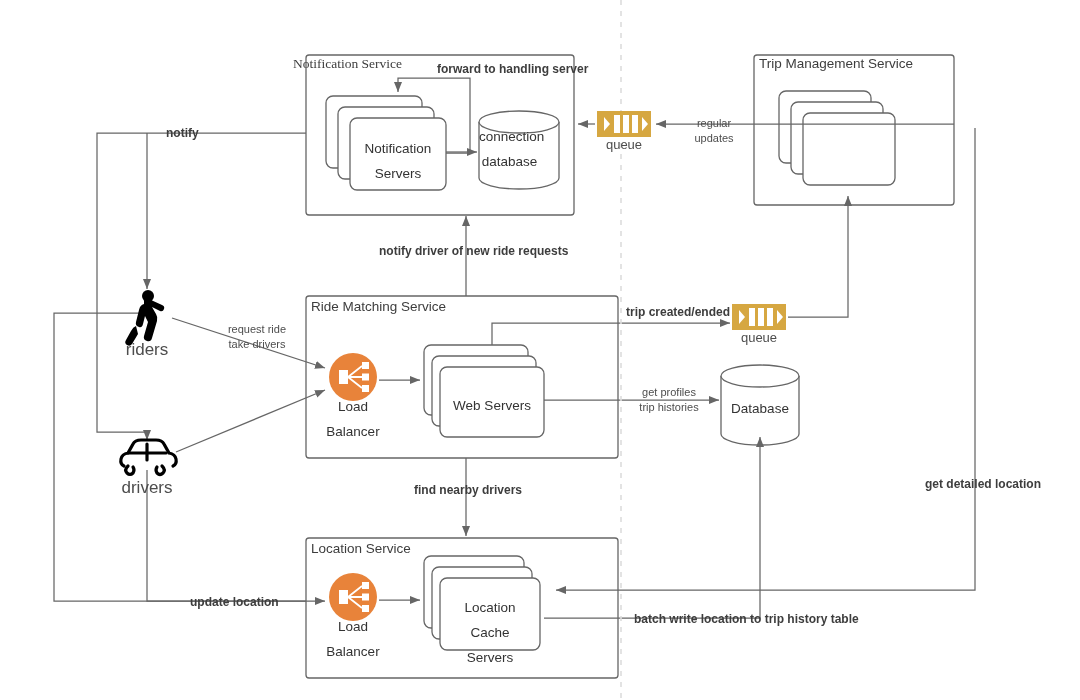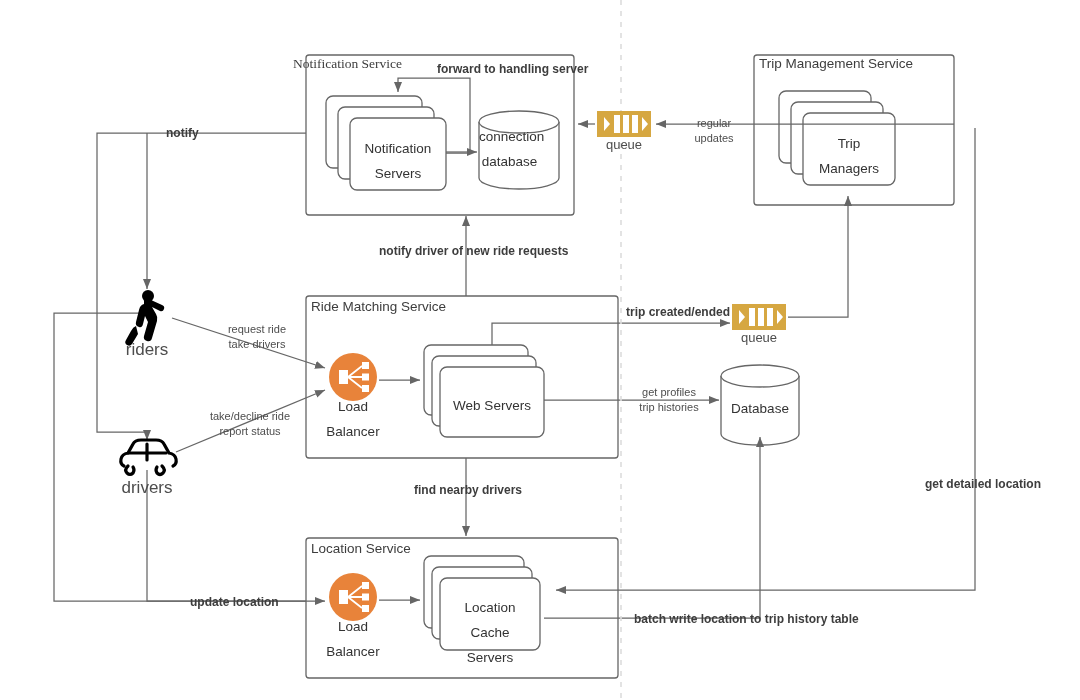--- a/index.html
+++ b/index.html
@@ -164,22 +164,20 @@
     </g>
   </svg>
 
   <div class="grp-title" style="left:293px;top:56px;font-family:Liberation Serif, serif;">Notification Service</div>
   <div class="grp-title" style="left:759px;top:56px;">Trip Management Service</div>
   <div class="grp-title" style="left:311px;top:299px;">Ride Matching Service</div>
   <div class="grp-title" style="left:311px;top:541px;">Location Service</div>
 
   <div class="node-txt" style="left:350px;top:136px;width:96px;">Notification
 Servers</div>
-  <div class="node-txt" style="left:803px;top:131px;width:92px;">Trip
-Managers</div>
   <div class="node-txt" style="left:440px;top:393px;width:104px;">Web Servers</div>
   <div class="node-txt" style="left:440px;top:595px;width:100px;">Location
 Cache
 Servers</div>
 
   <div class="node-txt" style="left:479px;top:124px;width:61px;">connection
 database</div>
   <div class="node-txt" style="left:721px;top:396px;width:78px;">Database</div>
 
   <div class="qcap" style="left:594px;top:137px;width:60px;">queue</div>
@@ -193,22 +191,20 @@
   <div class="actor-cap" style="left:117px;top:340px;width:60px;">riders</div>
   <div class="actor-cap" style="left:117px;top:478px;width:60px;">drivers</div>
 
   <div class="lbl bold" style="left:437px;top:62px;">forward to handling server</div>
   <div class="lbl bold" style="left:166px;top:126px;">notify</div>
   <div class="lbl ctr" style="left:683px;top:116px;width:62px;">regular
 updates</div>
   <div class="lbl bold" style="left:379px;top:244px;">notify driver of new ride requests</div>
   <div class="lbl ctr" style="left:211px;top:322px;width:92px;">request ride
 take drivers</div>
-  <div class="lbl ctr" style="left:195px;top:409px;width:110px;">take/decline ride
-report status</div>
   <div class="lbl bold" style="left:626px;top:305px;">trip created/ended</div>
   <div class="lbl ctr" style="left:629px;top:385px;width:80px;">get profiles
 trip histories</div>
   <div class="lbl bold" style="left:414px;top:483px;text-align:right;">find nearby drivers</div>
   <div class="lbl bold" style="left:925px;top:477px;">get detailed location</div>
   <div class="lbl bold" style="left:190px;top:595px;">update location</div>
   <div class="lbl bold" style="left:634px;top:612px;">batch write location to trip history table</div>
 
 </div>
 

